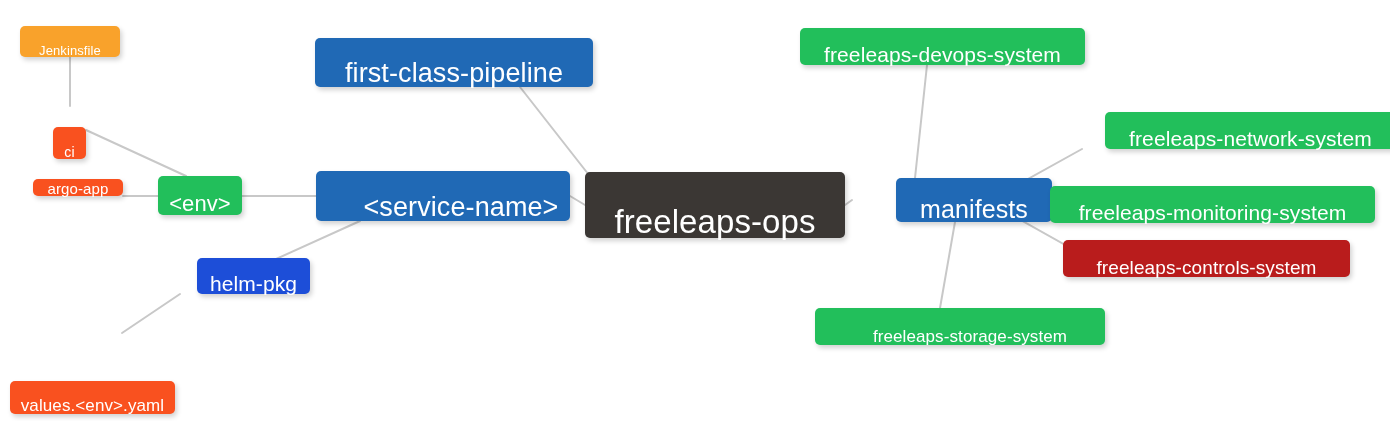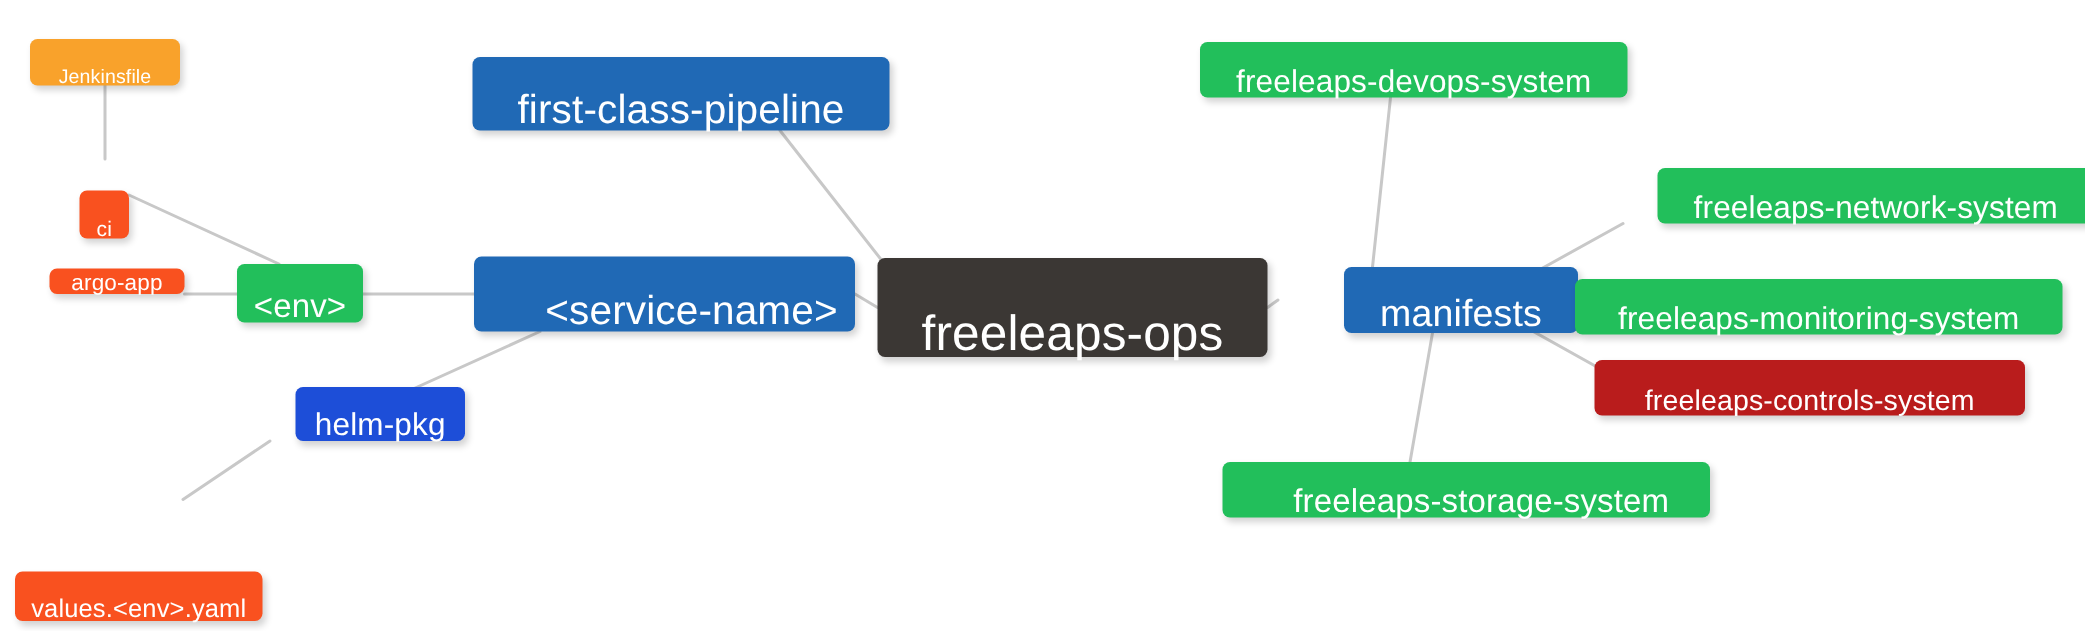--- a/index.html
+++ b/index.html
@@ -105,18 +105,18 @@
       </div>
       <div class="node" style="left: 1057px; top: 112px; width: 291px; height: 37px; background: rgb(34, 191, 91); font-size: 21px; margin-left: 48px;">
         <span class="node-label">freeleaps-network-system</span>
       </div>
       <div class="node" style="left: 1050px; top: 186px; width: 325px; height: 37px; background: rgb(34, 191, 91); font-size: 21px;">
         <span class="node-label">freeleaps-monitoring-system</span>
       </div>
       <div class="node" style="left: 1063px; top: 240px; width: 287px; height: 37px; background: #b91c1c; font-size: 19px;">
         <span class="node-label">freeleaps-controls-system</span>
       </div>
-      <div class="node" style="left: 815px; top: 308px; width: 325px; height: 37px; background: rgb(34, 191, 91); font-size: 22px; padding-left: 20px;">
+      <div class="node" style="left: 815px; top: 308px; width: 290px; height: 37px; background: rgb(34, 191, 91); font-size: 17px; padding-left: 20px;">
         <span class="node-label">freeleaps-storage-system</span>
       </div>
     </div>
 
 </div>
 
 </body></html>

